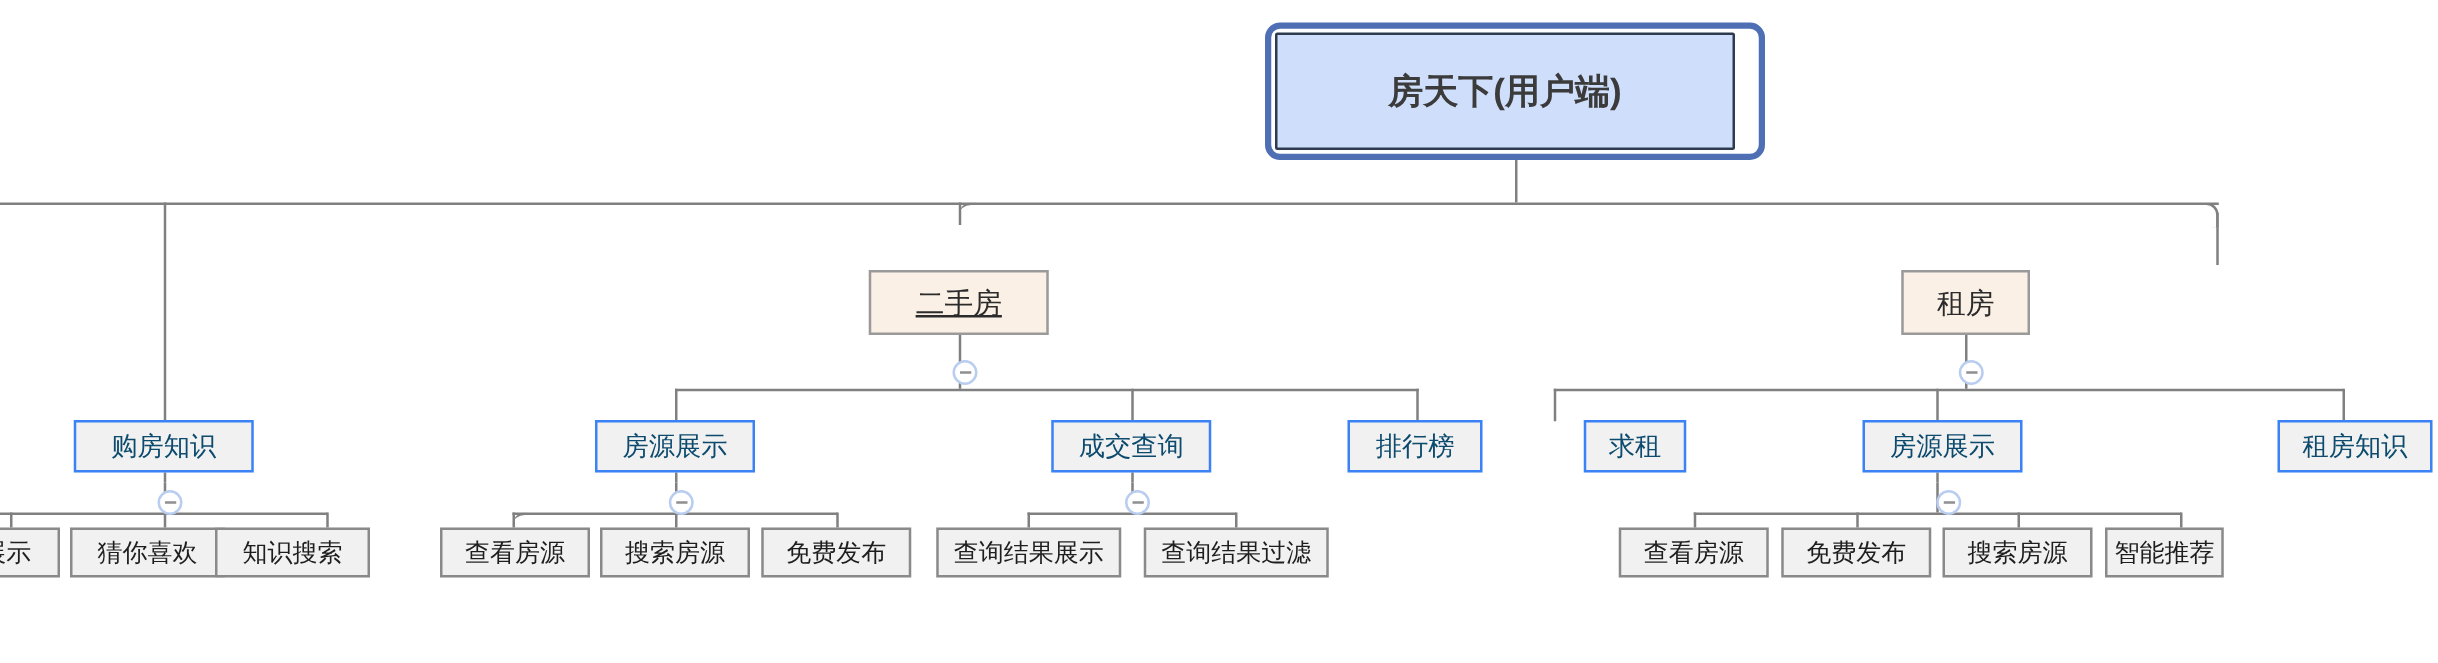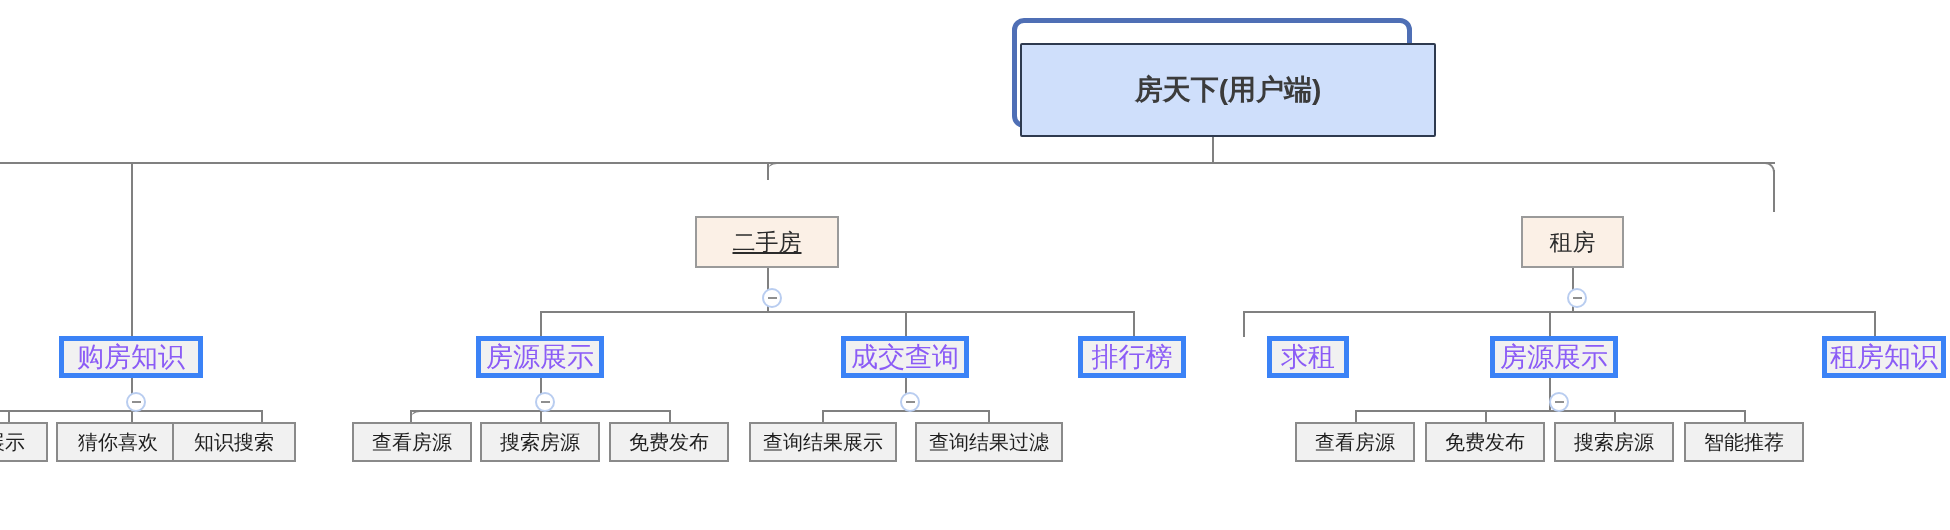--- a/index.html
+++ b/index.html
@@ -74,23 +74,23 @@
   .node-l2 {
     background: #fbf0e6;
     border: 2px solid #9a9a9a;
     font-size: 23px;
     color: #2b2b2b;
     z-index: 3;
   }
 
   .node-l3 {
     background: #f1f1f1;
-    border: 5px solid #3b82f6;
-    font-size: 27px;
-    color: #8b5cf6;
+    border: 2px solid #3b82f6;
+    font-size: 21px;
+    color: #0c4a6e;
     z-index: 3;
   }
 
   .node-l4 {
     background: #f1f1f1;
     border: 2px solid #8a8a8a;
     font-size: 20px;
     color: #1e1e1e;
     z-index: 3;
   }
@@ -170,21 +170,21 @@
 
   <div class="vline" style="left:1549px; top:366px; height:20px;"></div>
   <div class="hline" style="left:1355px; top:410px; width:390px;"></div>
   <div class="vline" style="left:1549px; top:386px; height:24px;"></div>
   <div class="vline" style="left:1355px; top:410px; height:14px;"></div>
   <div class="vline" style="left:1485px; top:410px; height:14px;"></div>
   <div class="vline" style="left:1614px; top:410px; height:14px;"></div>
   <div class="vline" style="left:1744px; top:410px; height:14px;"></div>
 
   <div class="root-frame" style="left:1012px; top:18px; width:400px; height:110px;"></div>
-  <div class="node node-root" style="left:1020px; top:43px; width:416px; height:94px;">
+  <div class="node node-root" style="left:1020px; top:26px; width:368px; height:94px;">
     <span>房天下(用户端)</span>
   </div>
 
   <div class="node node-l2" style="left:695px; top:216px; width:144px; height:52px;text-decoration:underline;">
     <span>二手房</span>
   </div>
   <div class="toggle" style="left:762px; top:288px;"></div>
 
   <div class="node node-l2" style="left:1521px; top:216px; width:103px; height:52px;">
     <span>租房</span>
@@ -252,17 +252,17 @@
 
   <div class="node node-l4" style="left:1295px; top:422px; width:120px; height:40px;">
     <span>查看房源</span>
   </div>
   <div class="node node-l4" style="left:1425px; top:422px; width:120px; height:40px;">
     <span>免费发布</span>
   </div>
   <div class="node node-l4" style="left:1554px; top:422px; width:120px; height:40px;">
     <span>搜索房源</span>
   </div>
-  <div class="node node-l4" style="left:1684px; top:422px; width:120px; height:40px;">
+  <div class="node node-l4" style="left:1684px; top:422px; width:95px; height:40px;">
     <span>智能推荐</span>
   </div>
 
 </div>
 
 </body></html>

